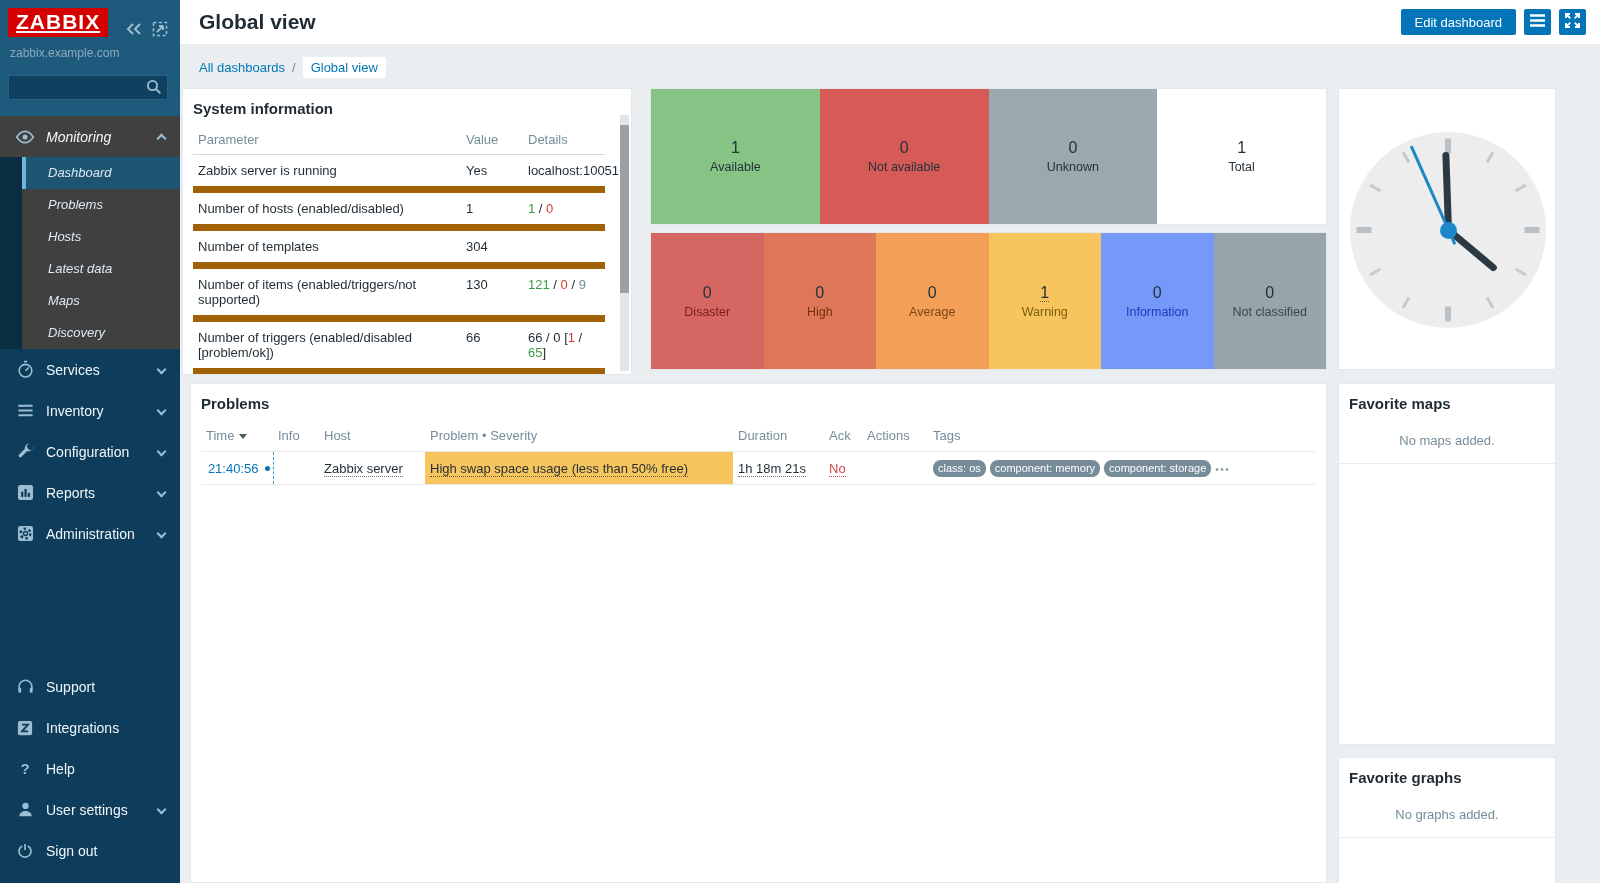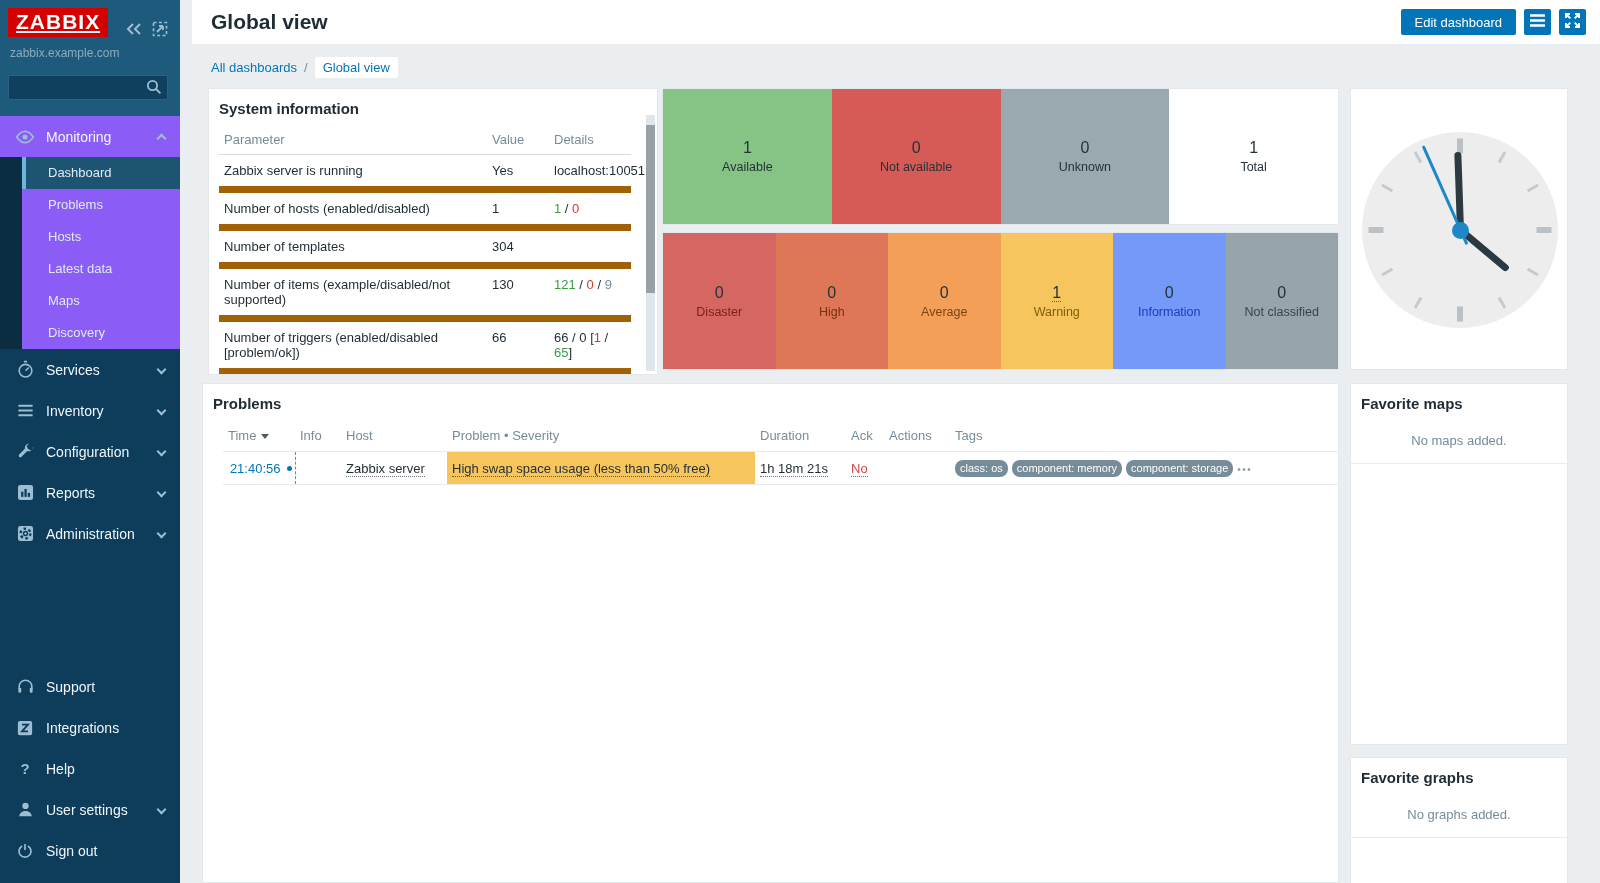--- a/index.html
+++ b/index.html
@@ -18,45 +18,45 @@
   .search input { width:160px; height:25px; background:#10405f; border:1px solid #2a6186; border-radius:2px; color:#dfeaf2; padding:0 26px 0 8px; font-size:13px; outline:none; }
   .search .mag { position:absolute; right:8px; top:4px; }
 
   .menu { flex:0 0 auto; }
   .menu-footer { margin-top:auto; padding-bottom:12px; }
   .mi { display:flex; align-items:center; height:41px; padding:0 12px 0 13px; cursor:pointer; font-size:14px; color:#f0f6fa; }
   .mi .ic { width:24px; display:flex; justify-content:center; }
   .mi .lbl { flex:1; margin-left:9px; }
   .chev { width:7px; height:7px; border-right:2px solid #9dbdd2; border-bottom:2px solid #9dbdd2; transform:rotate(45deg); margin-right:3px; }
   .chev.up { transform:rotate(-135deg); margin-top:4px; }
-  .section.expanded { background:#8b5cf6; }
+  .section.expanded { background:#404040;font-style:italic; }
   .submenu { list-style:none; border-left:22px solid #0a2d42; }
   .submenu li { position:relative; height:32px; line-height:32px; padding-left:26px; font-size:13px; color:#dcebf4; cursor:pointer; }
   .submenu li.active { background:#1d5472; }
   .submenu li.active::before { content:""; position:absolute; left:0; top:0; bottom:0; width:4px; background:#6cb5dd; }
   .qmark { font-size:15px; font-weight:bold; color:#9dbdd2; width:16px; text-align:center; }
 
   
-  .main { flex:1; display:flex; flex-direction:column;padding-left:12px; }
+  .main { flex:1; display:flex; flex-direction:column; }
   .titlebar { height:44px; background:#fff; display:flex; align-items:center; padding:0 14px 0 19px; }
   .titlebar h1 { font-size:21px; color:#1f2c33; font-weight:bold; }
   .tb-actions { margin-left:auto; display:flex; gap:8px; align-items:center; }
   .btn { background:#0275b8; border:none; color:#fff; font-size:13px; height:26px; padding:0 14px; border-radius:2px; cursor:pointer; font-family:inherit; }
   .iconbtn { width:27px; padding:0; display:flex; align-items:center; justify-content:center; }
 
   .content { position:relative; flex:1; }
   .breadcrumb { position:absolute; left:19px; top:13px; font-size:13px; display:flex; align-items:center; gap:7px; }
   .breadcrumb a { color:#0275b8; text-decoration:none; cursor:pointer; }
   .breadcrumb .sep { color:#768d99; }
   .breadcrumb .chip { background:#fff; color:#0275b8; padding:3px 8px; border-radius:2px; cursor:pointer; }
 
   .card { position:absolute; background:#fff; border:1px solid #e3e8eb; overflow:hidden; }
   .card h3 { font-size:15px; color:#1f2c33; margin:11px 10px 8px; }
 
-  .sysinfo { left:16px; top:44px; width:450px; height:287px; }
+  .sysinfo { left:2px; top:44px; width:450px; height:287px; }
   .sysinfo table { border-collapse:collapse; margin:0 10px; width:412px; font-size:13px; table-layout:fixed; }
   .sysinfo th { color:#768d99; font-weight:normal; text-align:left; padding:7px 5px; border-bottom:1px solid #d5dde1; }
   .sysinfo td { color:#1f2c33; padding:8px 5px; border-bottom:7px solid #a16207; vertical-align:top; }
   .seg-green { color:#3a9c41; } .seg-red { color:#d23a31; } .seg-gray { color:#768d99; } .seg-default { color:#1f2c33; }
   .sbar { position:absolute; right:2px; top:26px; bottom:3px; width:9px; background:#dfe7ec; }
   .sthumb { position:absolute; top:10px; left:0; width:9px; height:168px; background:#9aa1a6; }
 
   .avail { left:470px; top:44px; width:677px; height:137px; }
   .sev   { left:470px; top:188px; width:677px; height:138px; }
   .cells { position:absolute; inset:0; display:flex; }
@@ -66,21 +66,21 @@
   .dotted-u { border-bottom:1px dotted rgba(0,0,0,0.55); cursor:pointer; }
 
   .clockcard { left:1158px; top:44px; width:218px; height:282px; }
   .clock { position:absolute; left:11px; top:43px; width:196px; height:196px; border-radius:50%; background:#ededed; }
   .tick { position:absolute; left:50%; top:50%; background:#c3cbd0; }
   .tick.minor { width:3px; height:12px; }
   .tick.major { width:6px; height:15px; background:#b9c1c6; }
   .hand { position:absolute; left:50%; border-radius:4px; }
 
   .problems { left:10px; top:339px; width:1137px; height:500px; }
-  .problems table { border-collapse:collapse; margin:0 20px; width:1115px; font-size:13px; table-layout:fixed; }
+  .problems table { border-collapse:collapse; margin:0 10px; width:1115px; font-size:13px; table-layout:fixed; }
   .problems th { color:#768d99; font-weight:normal; text-align:left; padding:8px 5px; }
   .problems td { color:#1f2c33; padding:0 5px; height:33px; border-top:1px solid #e8ecee; border-bottom:1px solid #e8ecee; }
   .problems td.time { text-align:right; position:relative; color:#0275b8; padding-right:14px; cursor:pointer; }
   .problems td.time .rdot { position:absolute; right:3px; top:14px; width:5px; height:5px; border-radius:50%; background:#0275b8; }
   .problems td.info { border-left:1px dashed #4a94c4; }
   .problems td.prob { background:#f7c55d; }
   .problems td.ack { color:#d64747; }
   .problems td.ack span { border-bottom:1px dotted #d64747; cursor:pointer; }
   .sortarrow { display:inline-block; width:0; height:0; border-left:4px solid transparent; border-right:4px solid transparent; border-top:5px solid #4d5b63; margin-left:5px; vertical-align:middle; }
   .tag { display:inline-block; background:#768d99; color:#fff; font-size:11px; padding:2.5px 5px; border-radius:8px; margin-right:4px; white-space:nowrap; }
@@ -305,21 +305,21 @@
                 <td>Number of hosts (enabled/disabled)</td>
                 <td class="">1</td>
                 <td><span class="seg-green">1</span><span class="seg-default"> / </span><span class="seg-red">0</span></td>
               </tr>
               <tr>
                 <td>Number of templates</td>
                 <td class="">304</td>
                 <td></td>
               </tr>
               <tr>
-                <td>Number of items (example/disabled/not supported)</td>
+                <td>Number of items (enabled/triggers/not supported)</td>
                 <td class="">130</td>
                 <td><span class="seg-green">121</span><span class="seg-default"> / </span><span class="seg-red">0</span><span class="seg-default"> / </span><span class="seg-gray">9</span></td>
               </tr>
               <tr>
                 <td>Number of triggers (enabled/disabled [problem/ok])</td>
                 <td class="">66</td>
                 <td><span class="seg-default">66 / 0 [</span><span class="seg-red">1</span><span class="seg-default"> / </span><span class="seg-green">65</span><span class="seg-default">]</span></td>
               </tr>
               <tr>
                 <td>Number of users (online)</td>

